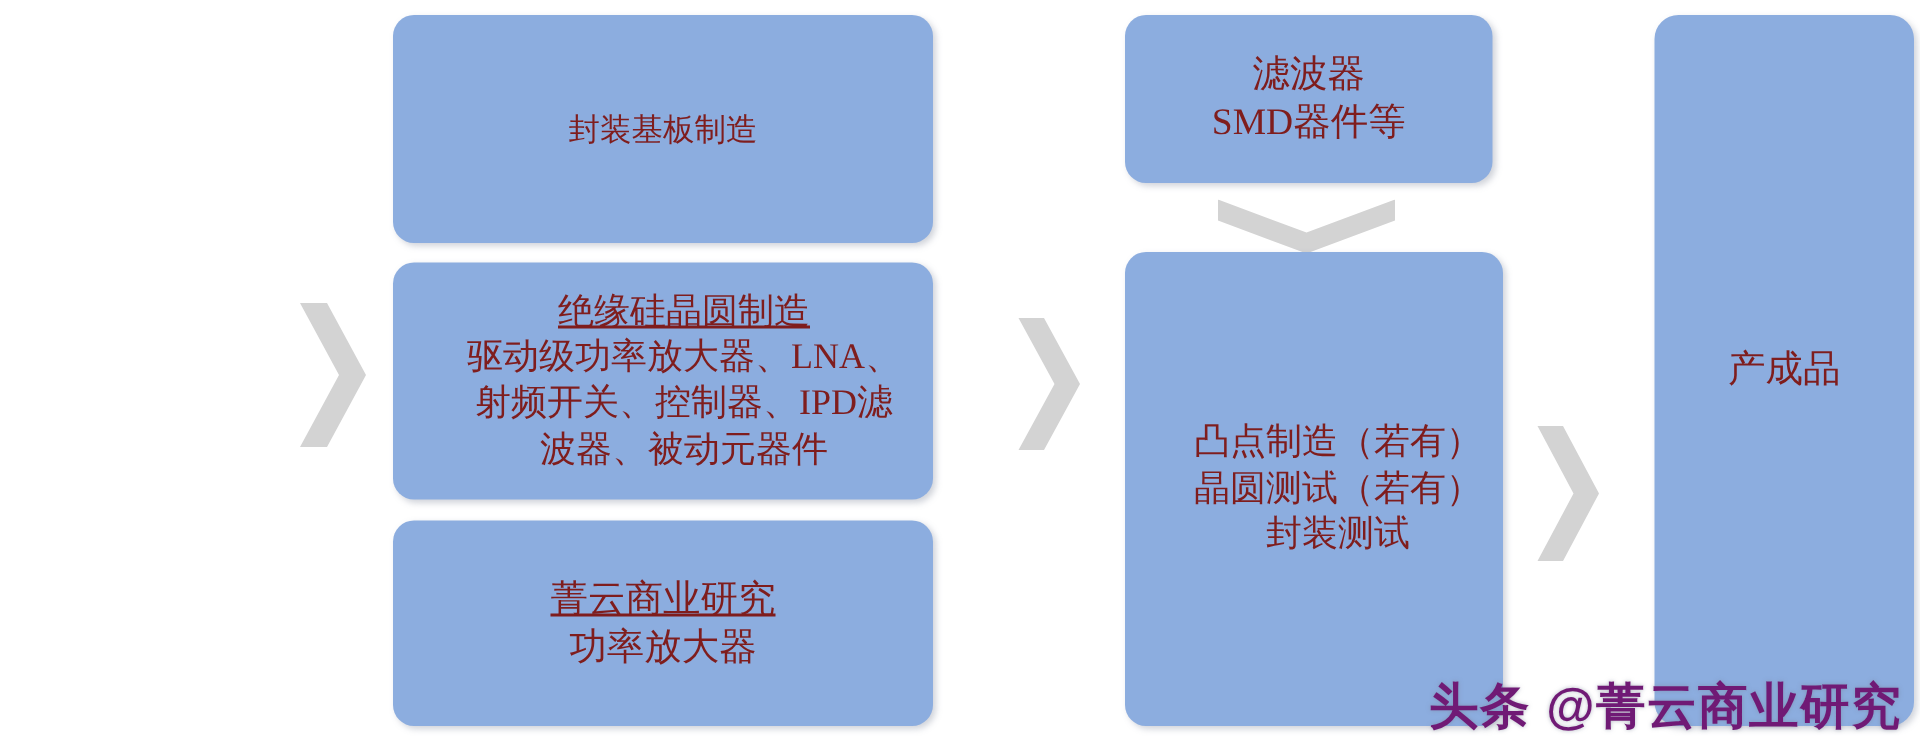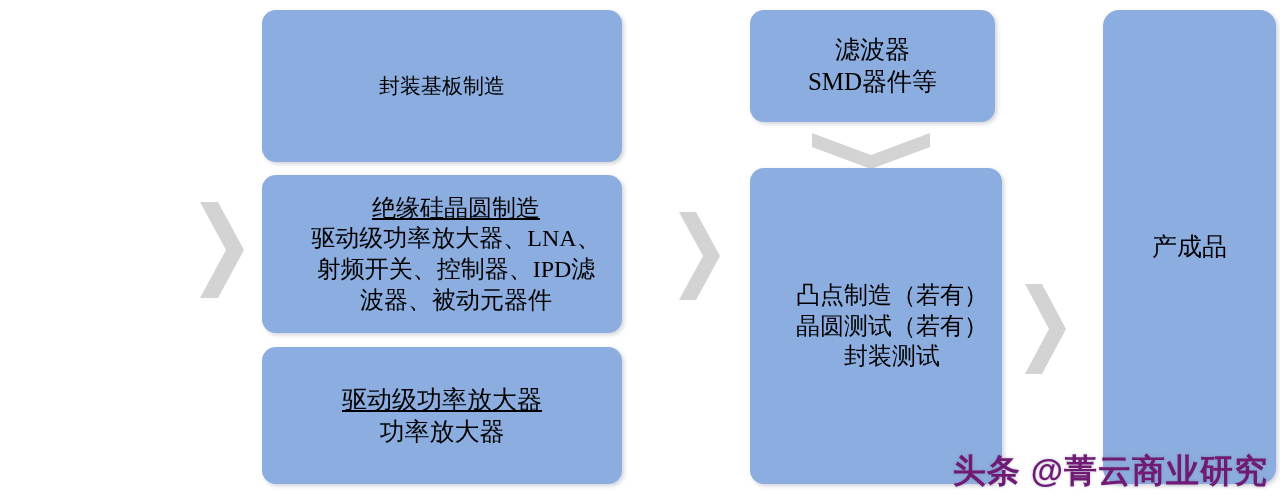--- a/index.html
+++ b/index.html
@@ -21,21 +21,21 @@
   }
   .node {
     position: absolute;
     background: #8caddf;
     border-radius: 14px;
     box-shadow: 2px 2px 4px rgba(120,130,150,0.35);
     display: flex;
     align-items: center;
     justify-content: center;
     box-sizing: border-box;
-    color: #000000;
+    color: #7f1d1d;
     text-align: center;
   }
   .node .lines {
     width: 100%;
     padding: 0 6px;
     box-sizing: border-box;
   }
   .line {
     display: block;
     line-height: 1.28;
@@ -132,21 +132,21 @@
     <div class="lines">
       <span class="line underline">绝缘硅晶圆制造</span>
       <span class="line">驱动级功率放大器、LNA、</span>
       <span class="line">射频开关、控制器、IPD滤</span>
       <span class="line">波器、被动元器件</span>
     </div>
   </div>
 
   <div class="node" id="node-gaas">
     <div class="lines">
-      <span class="line underline">驱动级功率放大器</span>
+      <span class="line underline">菁云商业研究</span>
       <span class="line">功率放大器</span>
     </div>
   </div>
 
   <svg class="chev" id="chev-2" viewBox="0 0 44 88">
     <polygon points="3,0 27,44 3,88 20,88 44,44 20,0" fill="#d3d3d3"></polygon>
   </svg>
 
   <div class="node" id="node-smd">
     <div class="lines">

